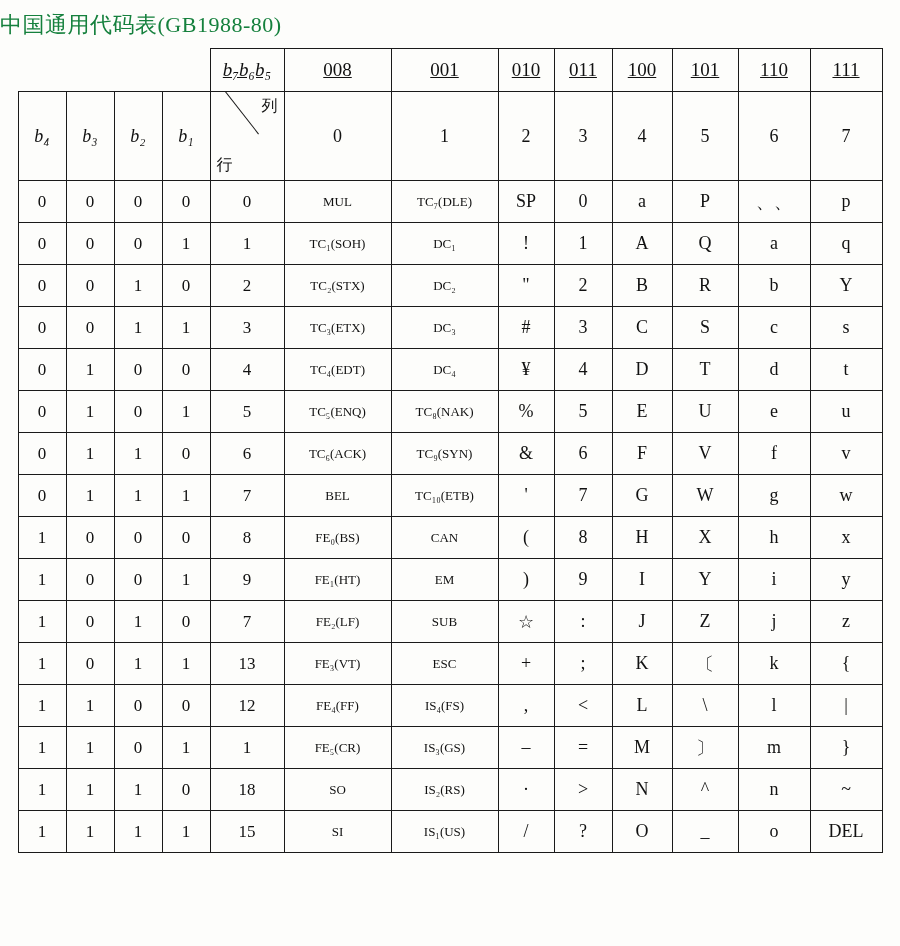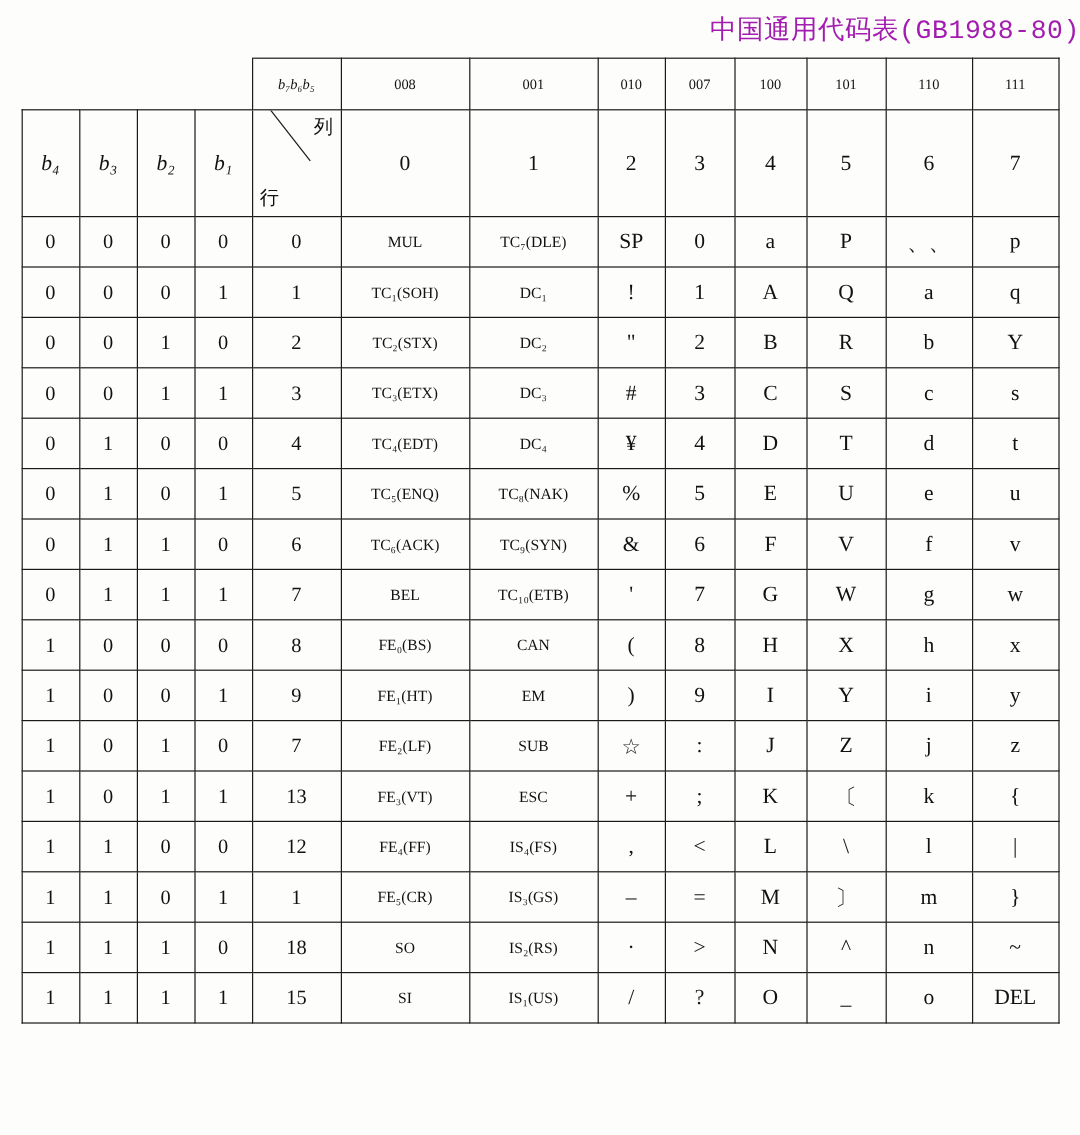--- a/index.html
+++ b/index.html
@@ -15,27 +15,27 @@
     position: relative;
     overflow: hidden;
   }
   .page {
     width: 900px;
     height: 946px;
     position: relative;
     box-sizing: border-box;
   }
   .title {
-    text-align: right;
+    text-align: left;
     font-size: 22px;
-    font-family: Liberation Mono, monospace;
+    font-family: Liberation Serif, serif;
     letter-spacing: 0.5px;
     padding-top: 10px;
     padding-bottom: 8px;
-    color: #a21caf;
+    color: #15803d;
   }
   table.code {
     border-collapse: collapse;
     margin: 0 auto;
     table-layout: fixed;
     width: 854px;
     font-size: 17px;
   }
   table.code td, table.code th {
     border: 1px solid #1a1a1a;
@@ -52,21 +52,21 @@
   col.c0 { width: 107px; }
   col.c1 { width: 107px; }
   col.c2 { width: 56px; }
   col.c3 { width: 58px; }
   col.c4 { width: 60px; }
   col.c5 { width: 66px; }
   col.c6 { width: 72px; }
   col.c7 { width: 72px; }
 
   
-  tr.hdr-bits td { height: 42px; font-size: 12px; }
+  tr.hdr-bits td { height: 42px; font-size: 19px; text-decoration: underline; }
   tr.hdr-col td { height: 88px; font-size: 18px; }
   .blank-tl {
     border-left: none !important;
     border-top: none !important;
     border-bottom: none !important;
   }
 
   
   .diag {
     position: relative;
@@ -154,21 +154,21 @@
         <col class="c6">
         <col class="c7">
     </colgroup>
     <thead>
       <tr class="hdr-bits">
         <td class="blank-tl" colspan="4"></td>
         <td class="bitcell">b₇b₆b₅</td>
         <td>008</td>
         <td>001</td>
         <td>010</td>
-        <td>007</td>
+        <td>011</td>
         <td>100</td>
         <td>101</td>
         <td>110</td>
         <td>111</td>
       </tr>
       <tr class="hdr-col">
         <td class="bitcell">b₄</td>
         <td class="bitcell">b₃</td>
         <td class="bitcell">b₂</td>
         <td class="bitcell">b₁</td>

